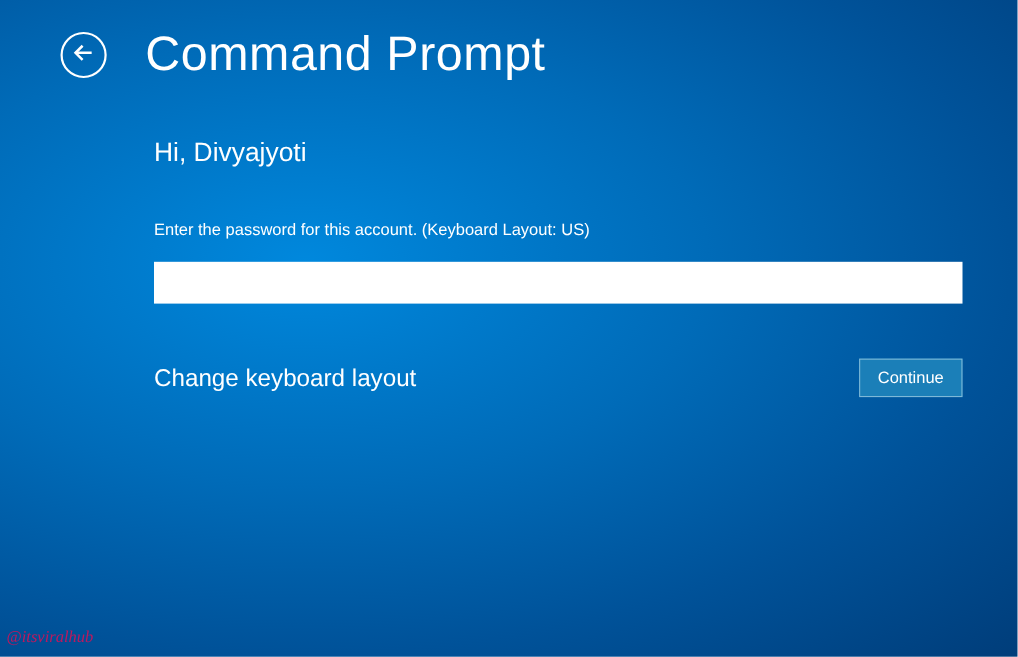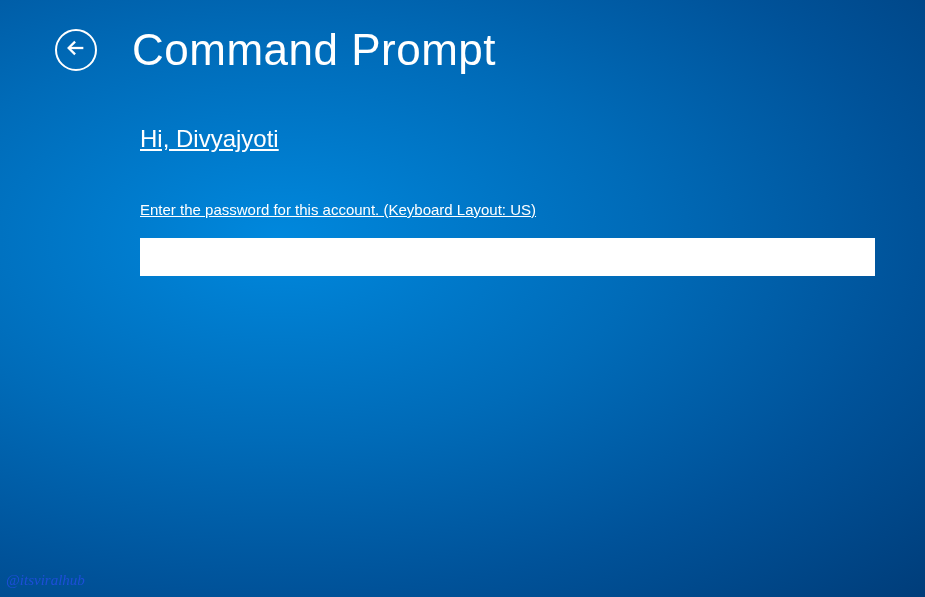--- a/index.html
+++ b/index.html
@@ -37,21 +37,20 @@
       width: 22px;
       height: 22px;
     }
     .title {
       font-size: 44px;
       font-weight: 300;
       letter-spacing: 0.5px;
     }
     .content {
       padding: 50px 26px 0 140px;
-      text-decoration: underline;
     }
     .greeting {
       font-size: 24px;
       font-weight: 300;
       margin-bottom: 48px;
     }
     .field-label {
       font-size: 15px;
       font-weight: 400;
       margin-bottom: 20px;
@@ -87,21 +86,21 @@
       font-weight: 400;
       cursor: pointer;
       font-family: inherit;
     }
     .watermark {
       position: absolute;
       bottom: 8px;
       left: 6px;
       font-size: 15px;
       font-style: italic;
-      color: #1d4ed8;
+      color: #be185d;
       font-family: Georgia, serif;
     }
   </style>
 </head>
 <body>
 
 <div class="header">
   <div class="back-button">
     <span>
       <svg viewBox="0 0 24 24" fill="none" stroke="#ffffff" stroke-width="2.5">
@@ -112,15 +111,19 @@
   </div>
   <h1 class="title">Command Prompt</h1>
 </div>
 
 <div class="content">
   <div class="greeting">Hi, Divyajyoti</div>
   
   <div class="field-label">Enter the password for this account. (Keyboard Layout: US)</div>
   <input type="password" class="password-input" autofocus="" value="" style="">
   
+  <div class="bottom-row">
+    <div class="change-layout">Change keyboard layout</div>
+    <button class="continue-button">Continue</button>
+  </div>
 </div>
 
 <div class="watermark">@itsviralhub</div>
 
 </body></html>

